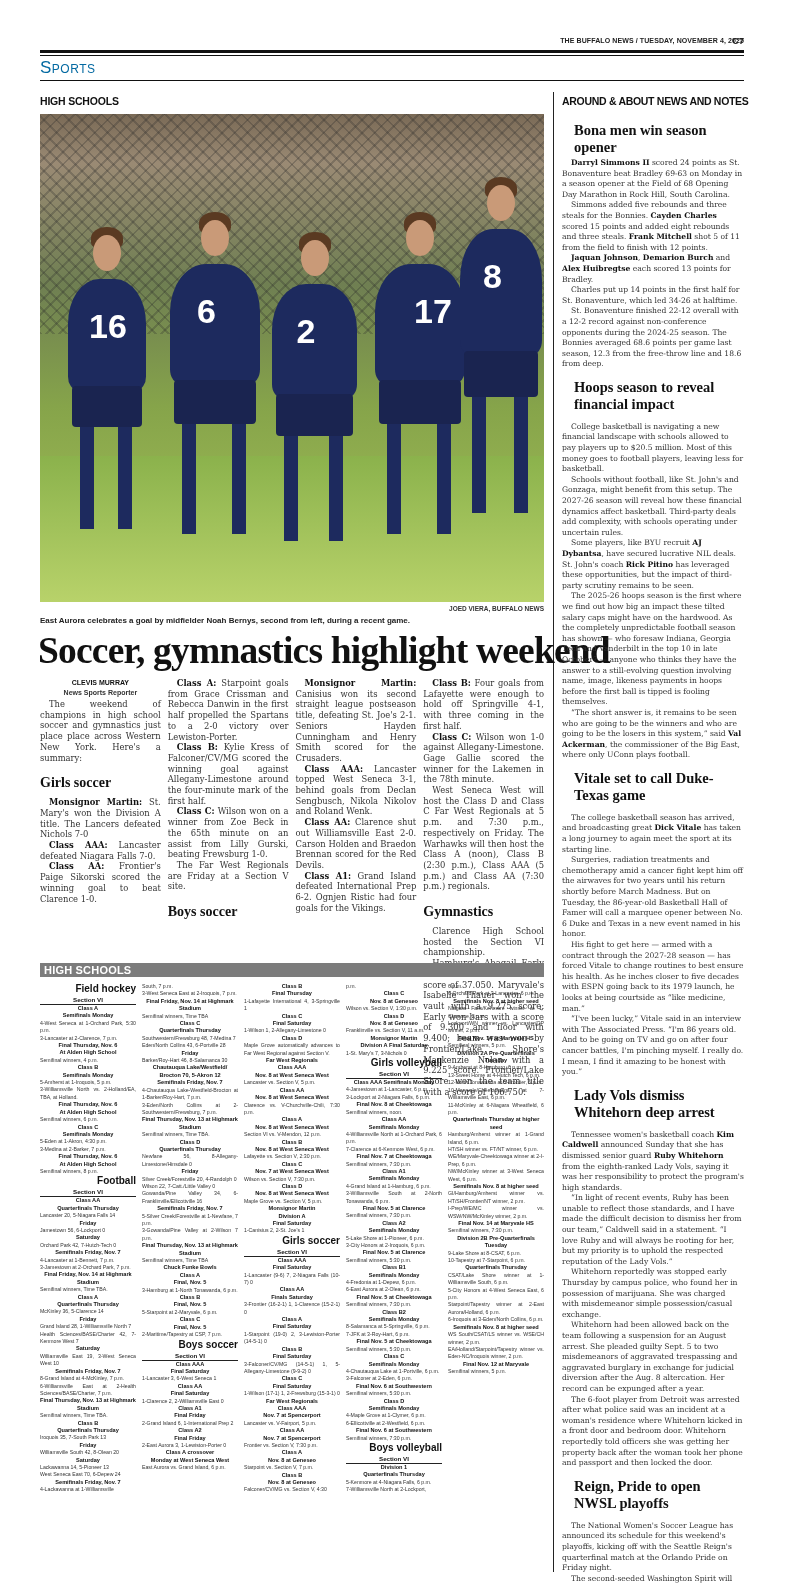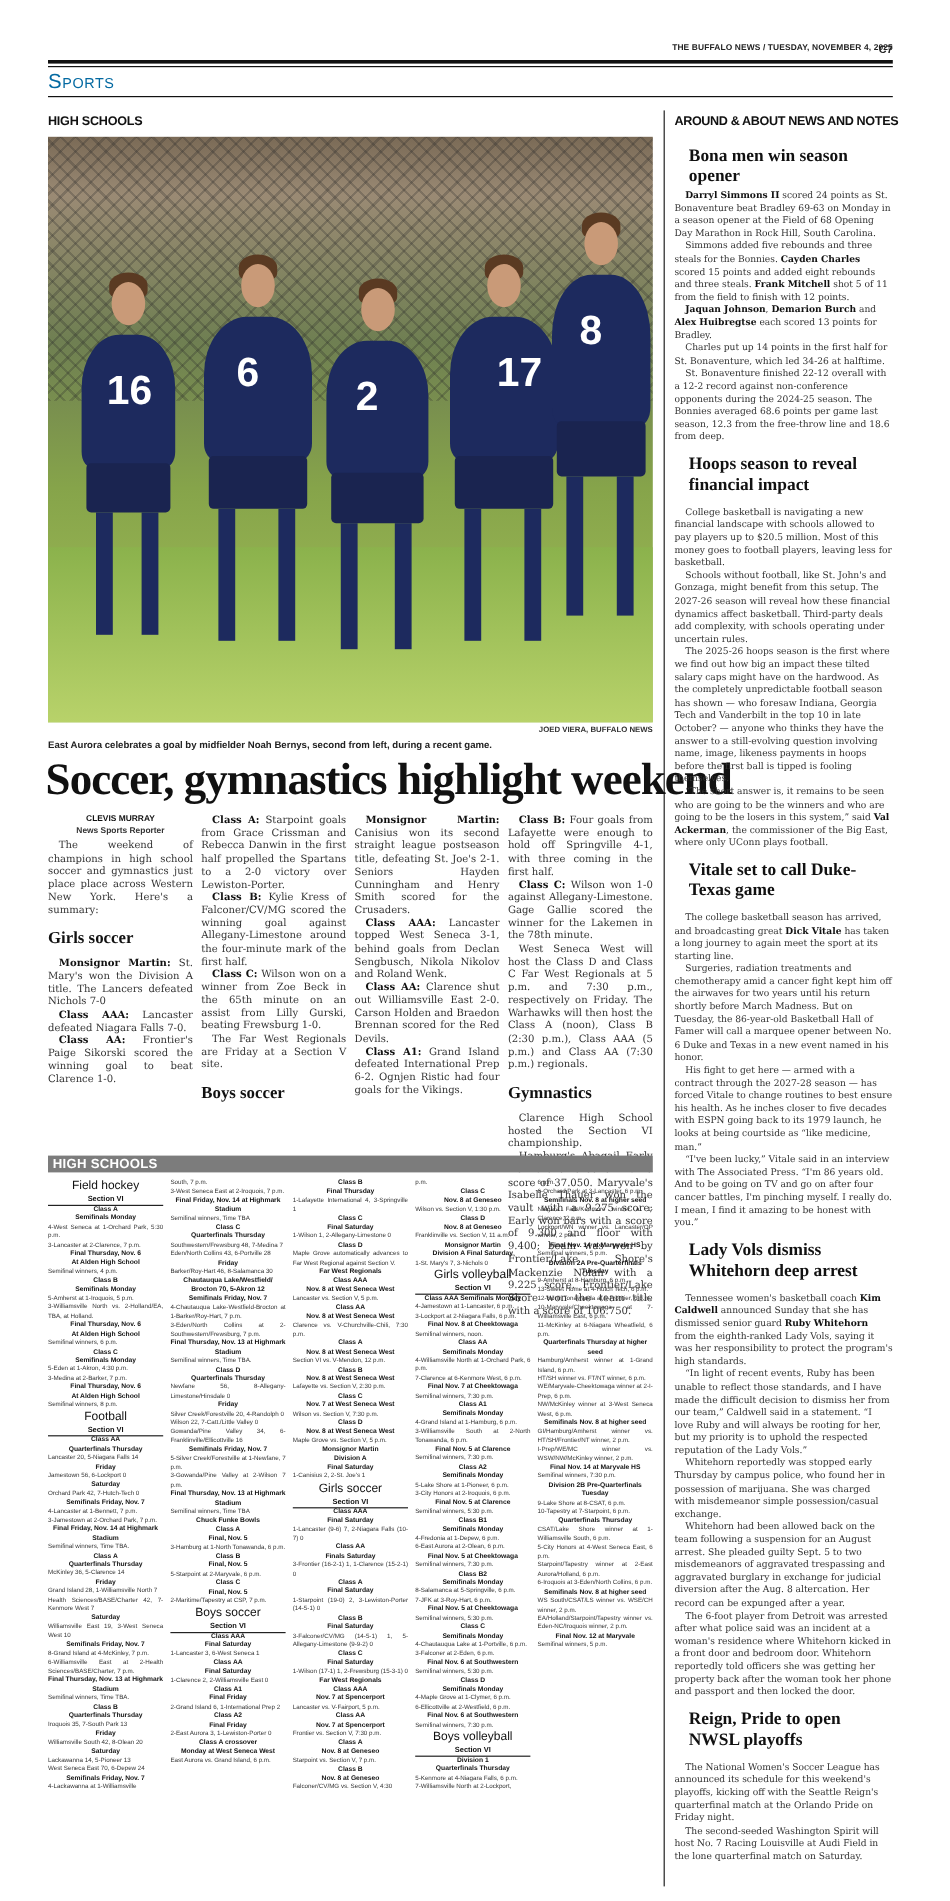--- a/index.html
+++ b/index.html
@@ -30,21 +30,21 @@
 .col p{text-indent:9px}
 .col b{color:#111}
 .byline{text-align:center;font-family:"Liberation Sans",sans-serif;font-size:7px;line-height:10px;margin-bottom:1px}
 .byline .name{font-weight:bold;color:#111}
 .byline .role{font-weight:bold;color:#333}
 .col h3{font-family:"Liberation Serif",serif;font-weight:bold;font-size:14px;line-height:16px;margin:12px 0 6px;color:#111;text-align:left}
 .agate-banner{position:absolute;top:963px;left:40px;width:504px;height:14px;background:#7c7c7c}
 .agate-banner span{position:absolute;left:4px;top:0;color:#fff;font-family:"Liberation Sans",sans-serif;font-weight:bold;font-size:11px;line-height:14px;letter-spacing:.2px}
 .agate{position:absolute;top:983px;left:40px;width:504px;display:grid;grid-template-columns:repeat(5,1fr);column-gap:6px;font-family:"Liberation Sans",sans-serif;font-size:5.2px;line-height:7.4px;color:#333}
 .agate .acol > div{margin:0}
-.agate .sport{font-weight:normal;font-size:10px;line-height:12px;text-align:center;color:#111;margin-top:4px}
+.agate .sport{font-weight:bold;font-size:10px;line-height:12px;text-align:right;color:#111;margin-top:4px}
 .agate .sec{font-weight:bold;text-align:center;font-size:6.2px;line-height:9px;border-bottom:1px solid #222;margin-bottom:2px;color:#111}
 .agate .h{font-weight:bold;text-align:center;color:#111;font-size:5.6px}
 .agate .t{text-align:justify}
 .right{position:absolute;left:562px;top:114px;width:182px;font-family:"DejaVu Serif",serif;font-size:7.6px;line-height:10.6px;color:#333}
 .right h2{font-family:"Liberation Serif",serif;font-weight:bold;font-size:14.5px;line-height:17px;color:#111;margin:9px 12px 2px}
 .right h2.first{margin-top:8px}
 .right h2.tall{margin-bottom:9px}
 .right p{text-indent:9px;text-align:left}
 .right b{color:#111}
 </style>
@@ -441,20 +441,21 @@
 <div class="right" id="right">
     <h2 class="first">Bona men win season opener</h2>
     <p><b>Darryl Simmons II</b> scored 24 points as St. Bonaventure beat Bradley 69-63 on Monday in a season opener at the Field of 68 Opening Day Marathon in Rock Hill, South Carolina.</p>
     <p>Simmons added five rebounds and three steals for the Bonnies. <b>Cayden Charles</b> scored 15 points and added eight rebounds and three steals. <b>Frank Mitchell</b> shot 5 of 11 from the field to finish with 12 points.</p>
     <p><b>Jaquan Johnson</b>, <b>Demarion Burch</b> and <b>Alex Huibregtse</b> each scored 13 points for Bradley.</p>
     <p>Charles put up 14 points in the first half for St. Bonaventure, which led 34-26 at halftime.</p>
     <p>St. Bonaventure finished 22-12 overall with a 12-2 record against non-conference opponents during the 2024-25 season. The Bonnies averaged 68.6 points per game last season, 12.3 from the free-throw line and 18.6 from deep.</p>
     <h2 class=" tall">Hoops season to reveal financial impact</h2>
     <p>College basketball is navigating a new financial landscape with schools allowed to pay players up to $20.5 million. Most of this money goes to football players, leaving less for basketball.</p>
     <p>Schools without football, like St. John's and Gonzaga, might benefit from this setup. The 2027-26 season will reveal how these financial dynamics affect basketball. Third-party deals add complexity, with schools operating under uncertain rules.</p>
+    <p>Some players, like BYU recruit <b>AJ Dybantsa</b>, have secured lucrative NIL deals. St. John's coach <b>Rick Pitino</b> has leveraged these opportunities, but the impact of third-party scrutiny remains to be seen.</p>
     <p>The 2025-26 hoops season is the first where we find out how big an impact these tilted salary caps might have on the hardwood. As the completely unpredictable football season has shown — who foresaw Indiana, Georgia Tech and Vanderbilt in the top 10 in late October? — anyone who thinks they have the answer to a still-evolving question involving name, image, likeness payments in hoops before the first ball is tipped is fooling themselves.</p>
     <p>“The short answer is, it remains to be seen who are going to be the winners and who are going to be the losers in this system,” said <b>Val Ackerman</b>, the commissioner of the Big East, where only UConn plays football.</p>
     <h2 class=" tall">Vitale set to call Duke-Texas game</h2>
     <p>The college basketball season has arrived, and broadcasting great <b>Dick Vitale</b> has taken a long journey to again meet the sport at its starting line.</p>
     <p>Surgeries, radiation treatments and chemotherapy amid a cancer fight kept him off the airwaves for two years until his return shortly before March Madness. But on Tuesday, the 86-year-old Basketball Hall of Famer will call a marquee opener between No. 6 Duke and Texas in a new event named in his honor.</p>
     <p>His fight to get here — armed with a contract through the 2027-28 season — has forced Vitale to change routines to best ensure his health. As he inches closer to five decades with ESPN going back to its 1979 launch, he looks at being courtside as “like medicine, man.”</p>
     <p>“I've been lucky,” Vitale said in an interview with The Associated Press. “I'm 86 years old. And to be going on TV and go on after four cancer battles, I'm pinching myself. I really do. I mean, I find it amazing to be honest with you.”</p>
     <h2 class=" tall">Lady Vols dismiss Whitehorn deep arrest</h2>
     <p>Tennessee women's basketball coach <b>Kim Caldwell</b> announced Sunday that she has dismissed senior guard <b>Ruby Whitehorn</b> from the eighth-ranked Lady Vols, saying it was her responsibility to protect the program's high standards.</p>
     <p>“In light of recent events, Ruby has been unable to reflect those standards, and I have made the difficult decision to dismiss her from our team,” Caldwell said in a statement. “I love Ruby and will always be rooting for her, but my priority is to uphold the respected reputation of the Lady Vols.”</p>

